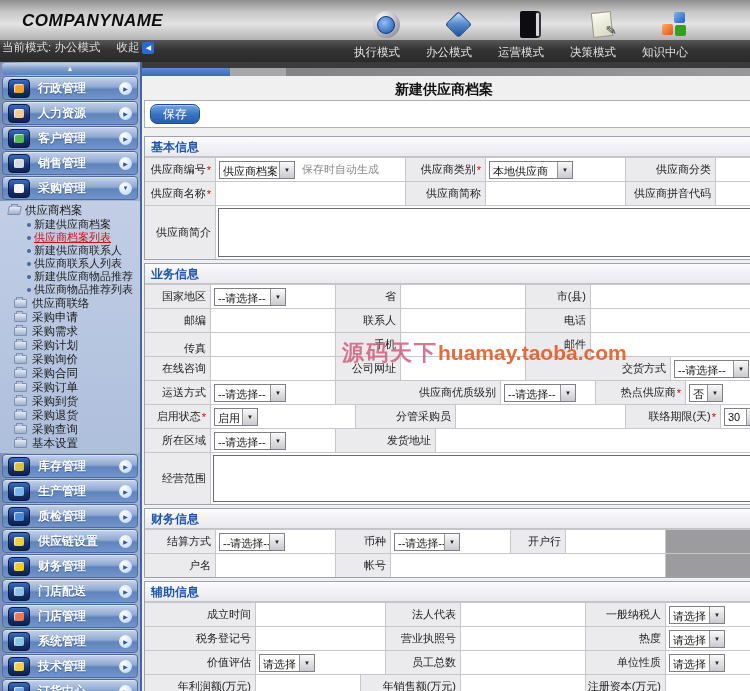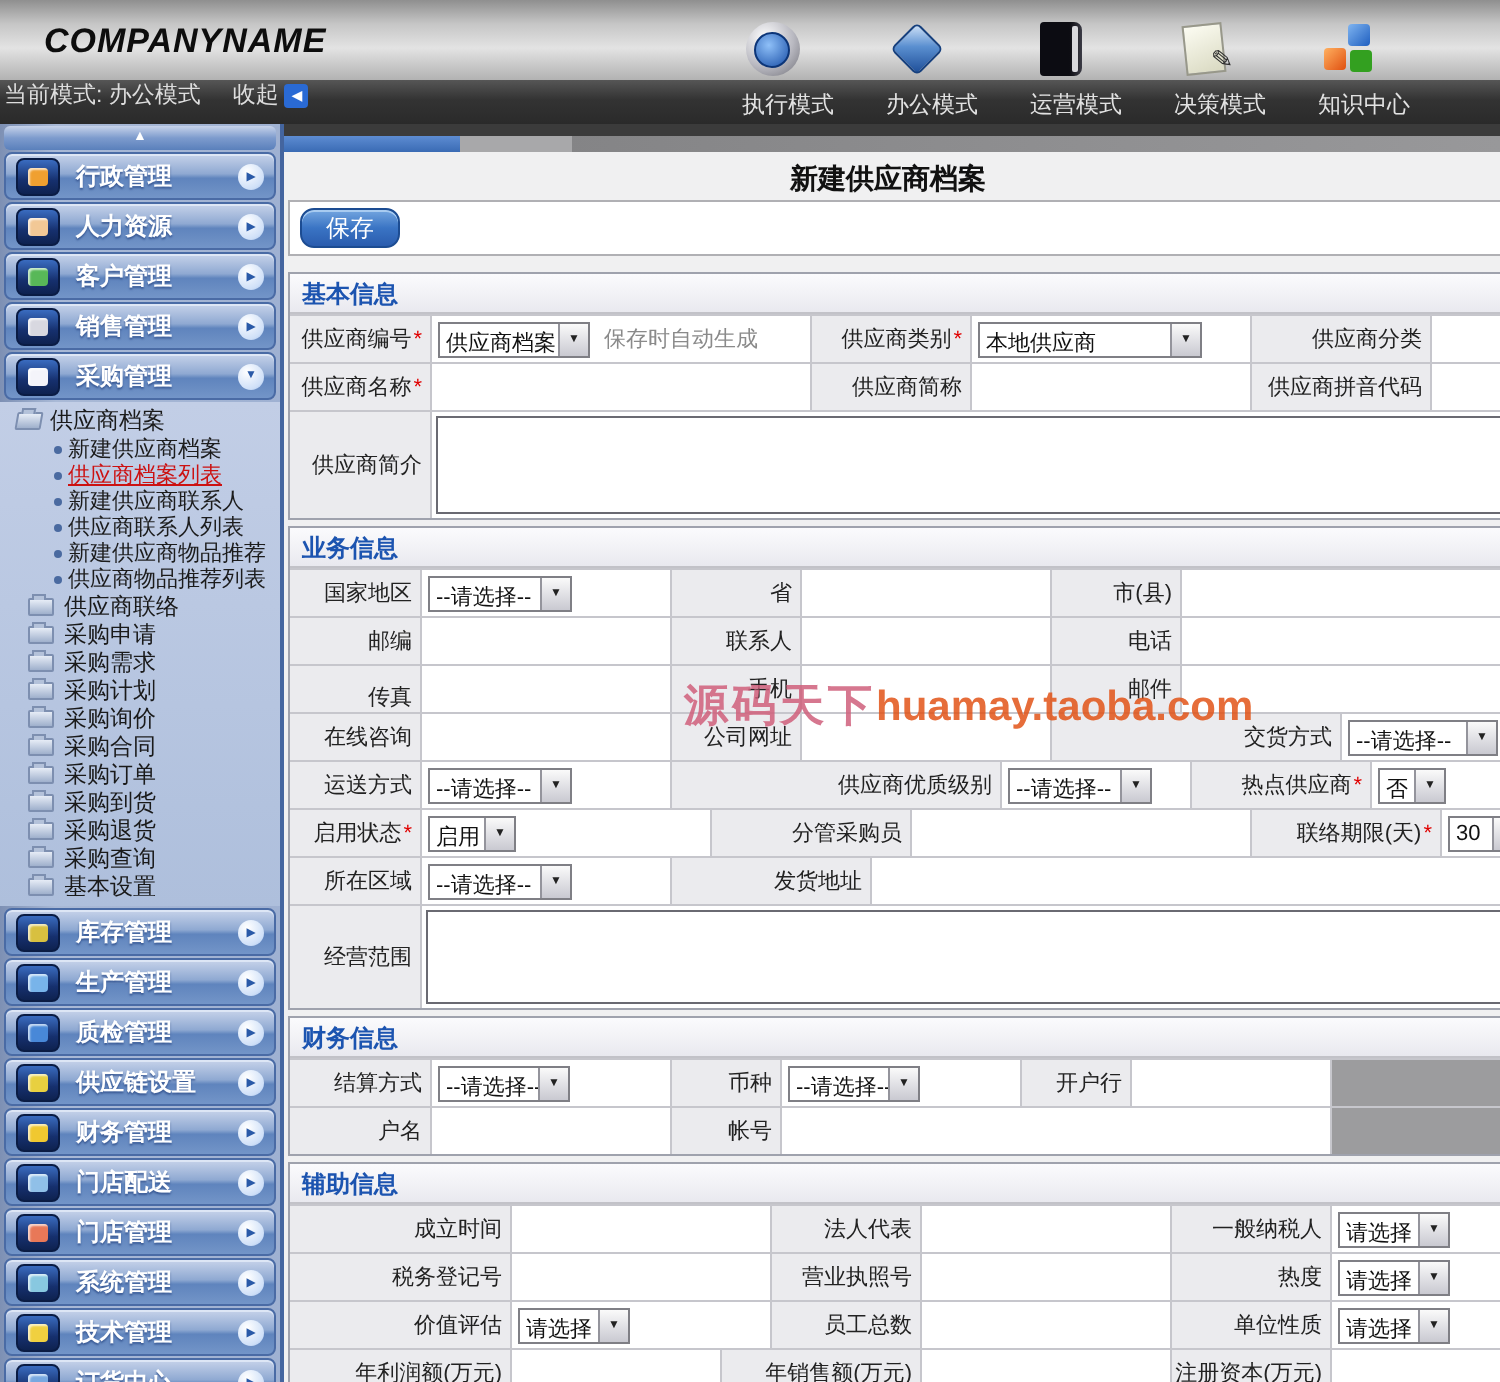--- a/index.html
+++ b/index.html
@@ -23,21 +23,21 @@
   .notepad-pencil-icon::after { content:'✎'; position:absolute; right:-5px; bottom:-3px; font-size:13px; color:#2e2e2e; }
   .cubes-icon { position:relative; width:28px; height:27px; }
   .cubes-icon::before { content:''; position:absolute; top:1px; right:3px; width:11px; height:11px; border-radius:2px; background:linear-gradient(135deg,#7fb4f0,#1f5fc0); }
   .cubes-icon::after { content:''; position:absolute; bottom:3px; left:2px; width:11px; height:11px; border-radius:2px; background:linear-gradient(135deg,#ffb060,#e05010); box-shadow:13px 1px 0 0 #33a020; }
 
   
   .modebar { height:22px; flex:0 0 22px; background:linear-gradient(#565656,#333 45%,#2a2a2a); color:#ddd; position:relative; font-size:11.5px; display:flex; align-items:flex-start; }
   .mb-left { padding-left:2px; display:flex; align-items:center; gap:16px; }
   .collapse { display:flex; align-items:center; gap:3px; cursor:pointer; }
   .collapse-ic { display:inline-flex; width:12px; height:12px; background:#2a6ad4; color:#fff; font-size:7px; align-items:center; justify-content:center; border-radius:2px; }
-  .mb-right { position:absolute; right:32px; top:0; height:24px; display:flex; align-items:center; }
+  .mb-right { position:absolute; right:49px; top:0; height:24px; display:flex; align-items:center; }
   .mlabel { height:auto; font-size:11.5px; color:#e2e2e2; text-align:center; cursor:pointer; justify-content:center; }
 
   
   .bodyrow { flex:1; display:flex; overflow:hidden; }
 
   
   .sidebar { width:142px; flex:0 0 142px; background:linear-gradient(90deg,#7d90b4,#a9b9d6 20%,#9fb1d2); border-right:2px solid #44659f; overflow:hidden; }
   .sarrow { height:12px; margin:1px 2px; border-radius:3px; background:linear-gradient(#c7d3ea,#7d9bcd 50%,#5a80bb); color:#fff; font-size:7px; text-align:center; line-height:12px; cursor:pointer; }
   .mbtn { height:24px; margin:1px 2px; border-radius:4px; display:flex; align-items:center; padding:0 5px; cursor:pointer;
     background:linear-gradient(#c7d3ea 0%,#8fa9d2 45%,#5f84bd 55%,#7395c8 100%); border:1px solid #4a6ba5; box-shadow:inset 0 1px 0 #dde6f5; }
@@ -340,21 +340,21 @@
                     <span class="sel-val">供应商档案</span>
                     <span class="sel-btn">▼</span>
                   </span>
                   <span class="hint">保存时自动生成</span>
                 </div>
                 <div class="fcell label" style="flex: 0 0 80px;">
                   <span class="ltext">供应商类别</span>
                   <span class="req">*</span>
                 </div>
                 <div class="fcell select" style="flex: 0 0 140px;">
-                  <span class="sel" style="width: 112px;">
+                  <span class="sel" style="width: 84px;">
                     <span class="sel-val">本地供应商</span>
                     <span class="sel-btn">▼</span>
                   </span>
                 </div>
                 <div class="fcell label" style="flex: 0 0 90px;">
                   <span class="ltext">供应商分类</span>
                 </div>
                 <div class="fcell input" style="flex: 1 1 0%;">
                   <input class="tin" type="text" style="">
                 </div>

